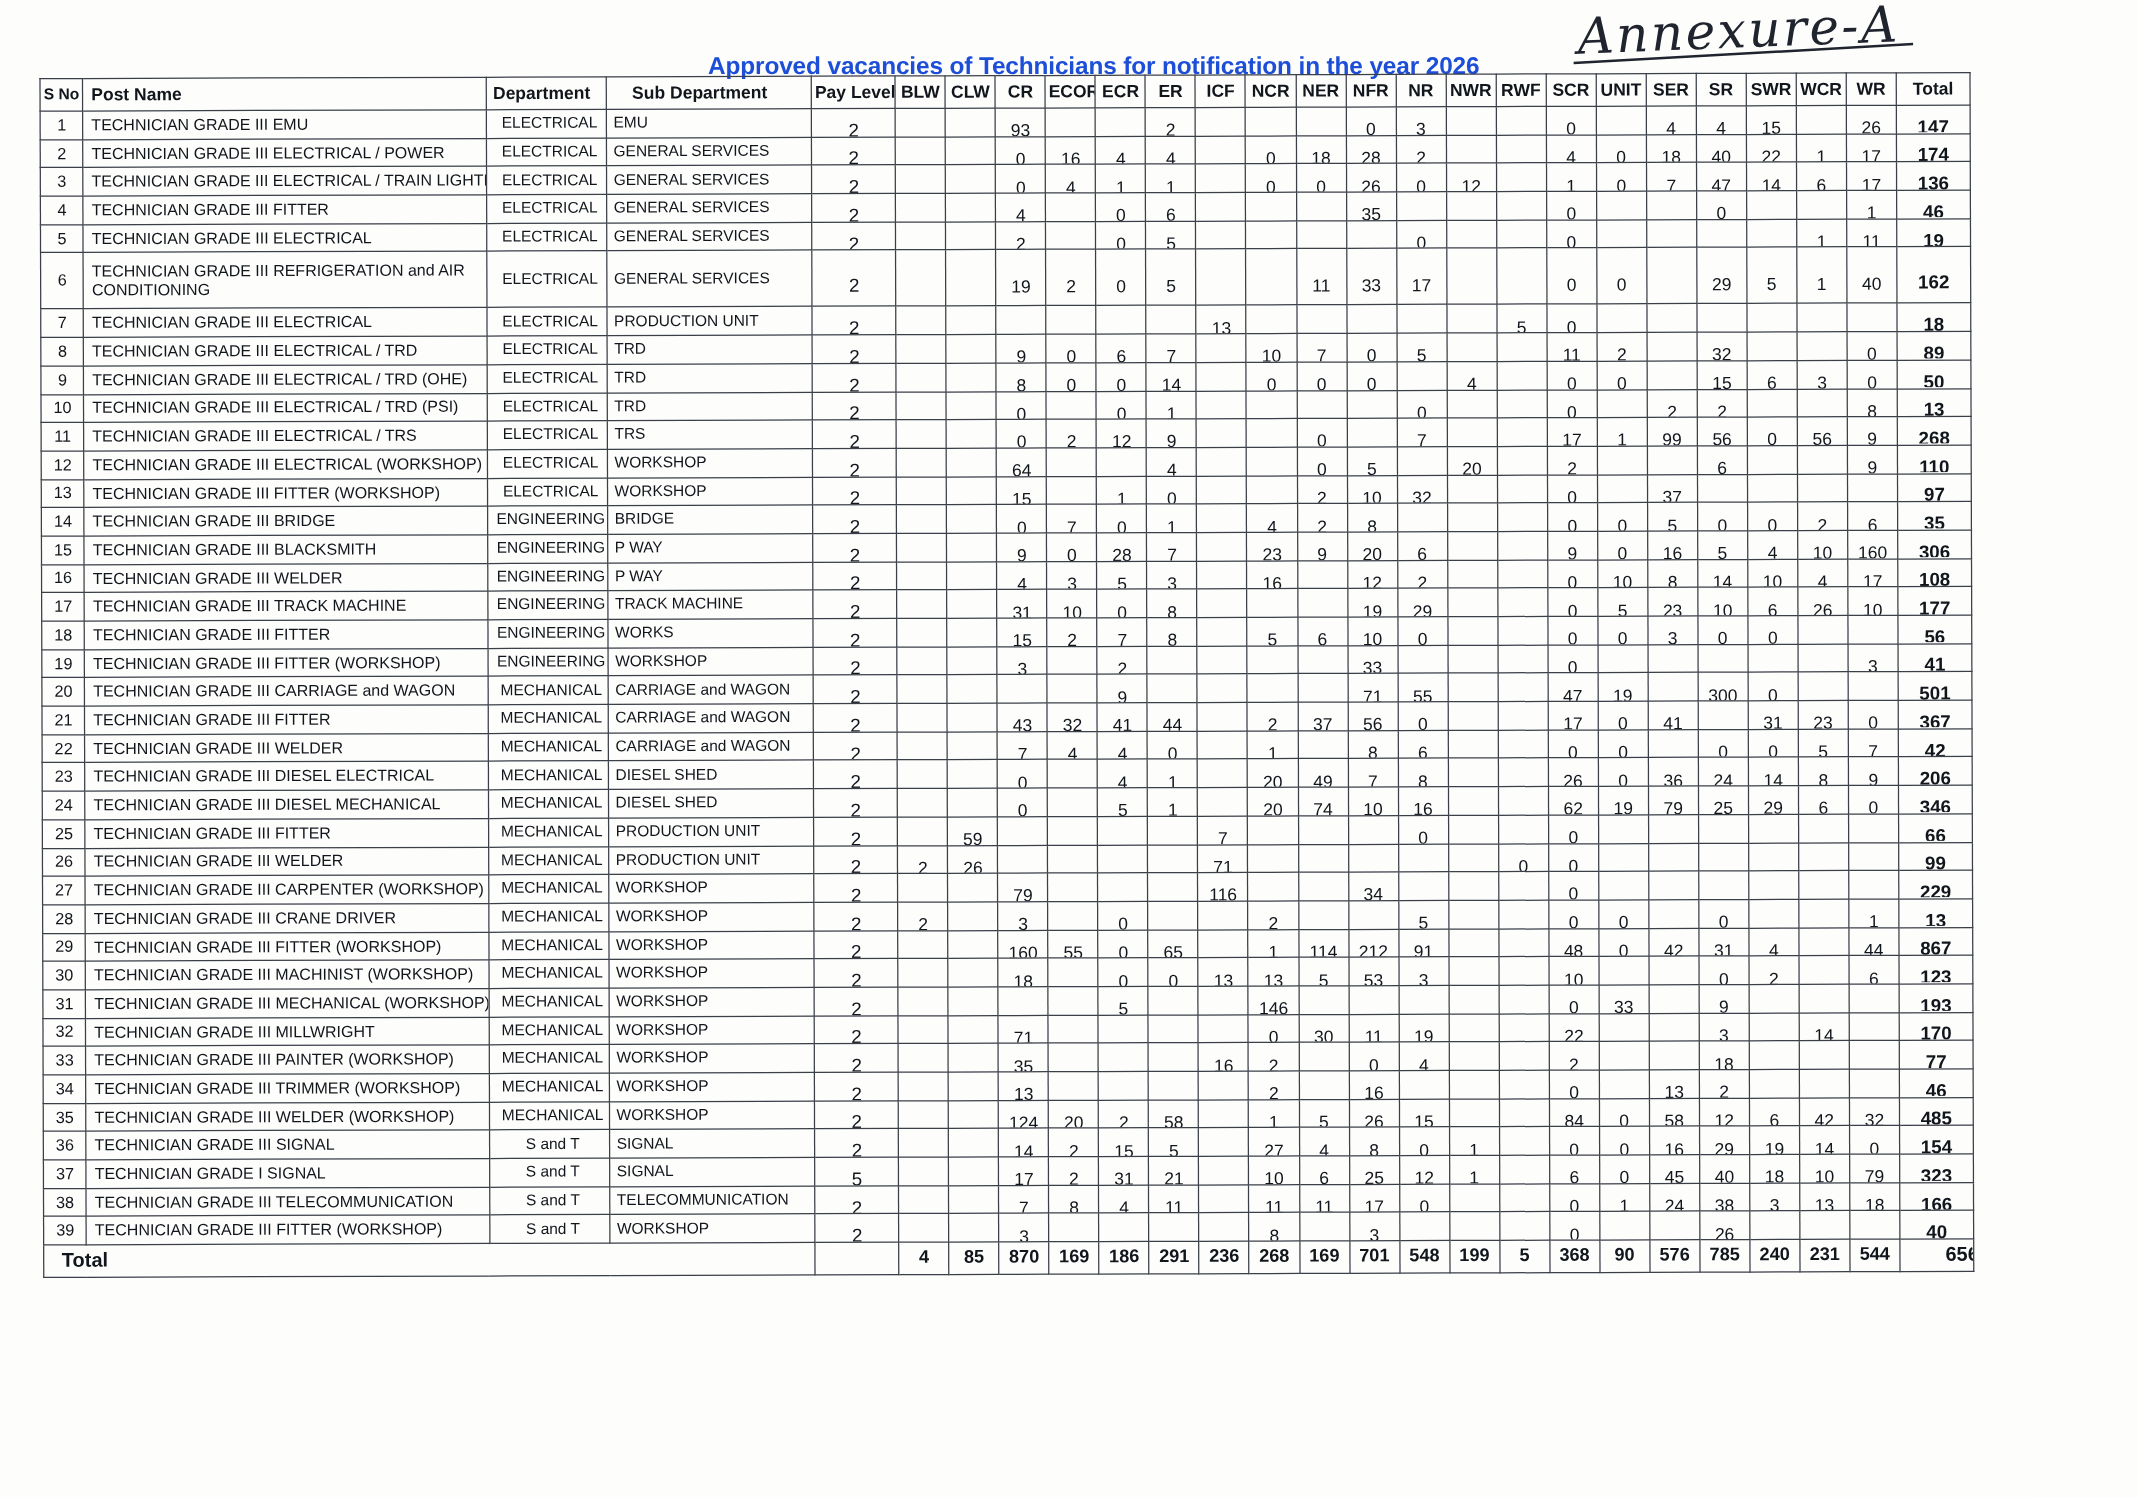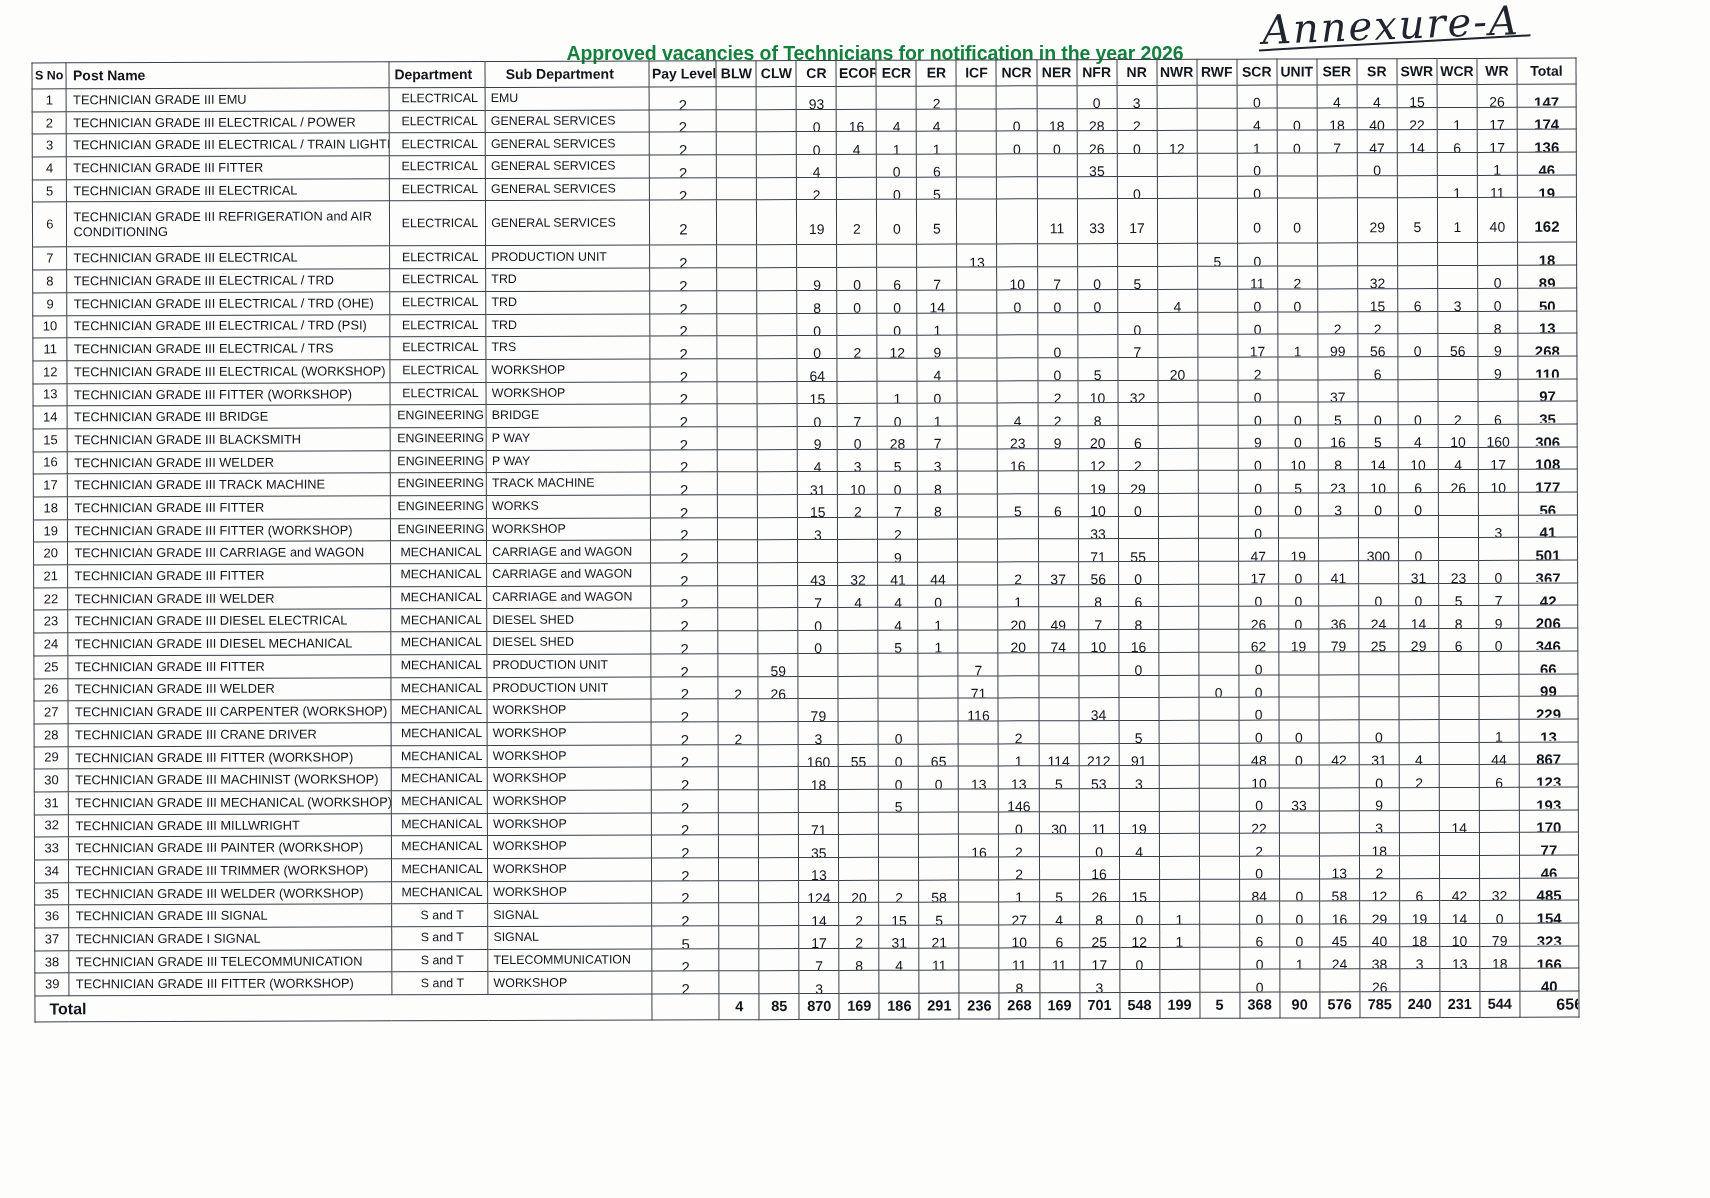--- a/index.html
+++ b/index.html
@@ -34,21 +34,21 @@
     height: 2px;
     background: #20242e;
     transform: rotate(-1deg);
   }
   #doc-title {
     position: absolute;
     top: 42px; left: 0; width: 1710px;
     text-align: center;
     font-size: 19.5px;
     font-weight: bold;
-    color: #15803d;
+    color: #1d4ed8;
     letter-spacing: -0.1px;
     padding-left: 40px;
   }
   #table-wrap {
     position: absolute;
     top: 60px; left: 33px;
     width: 1545px;
     transform: rotate(-0.18deg);
   }
   table {

